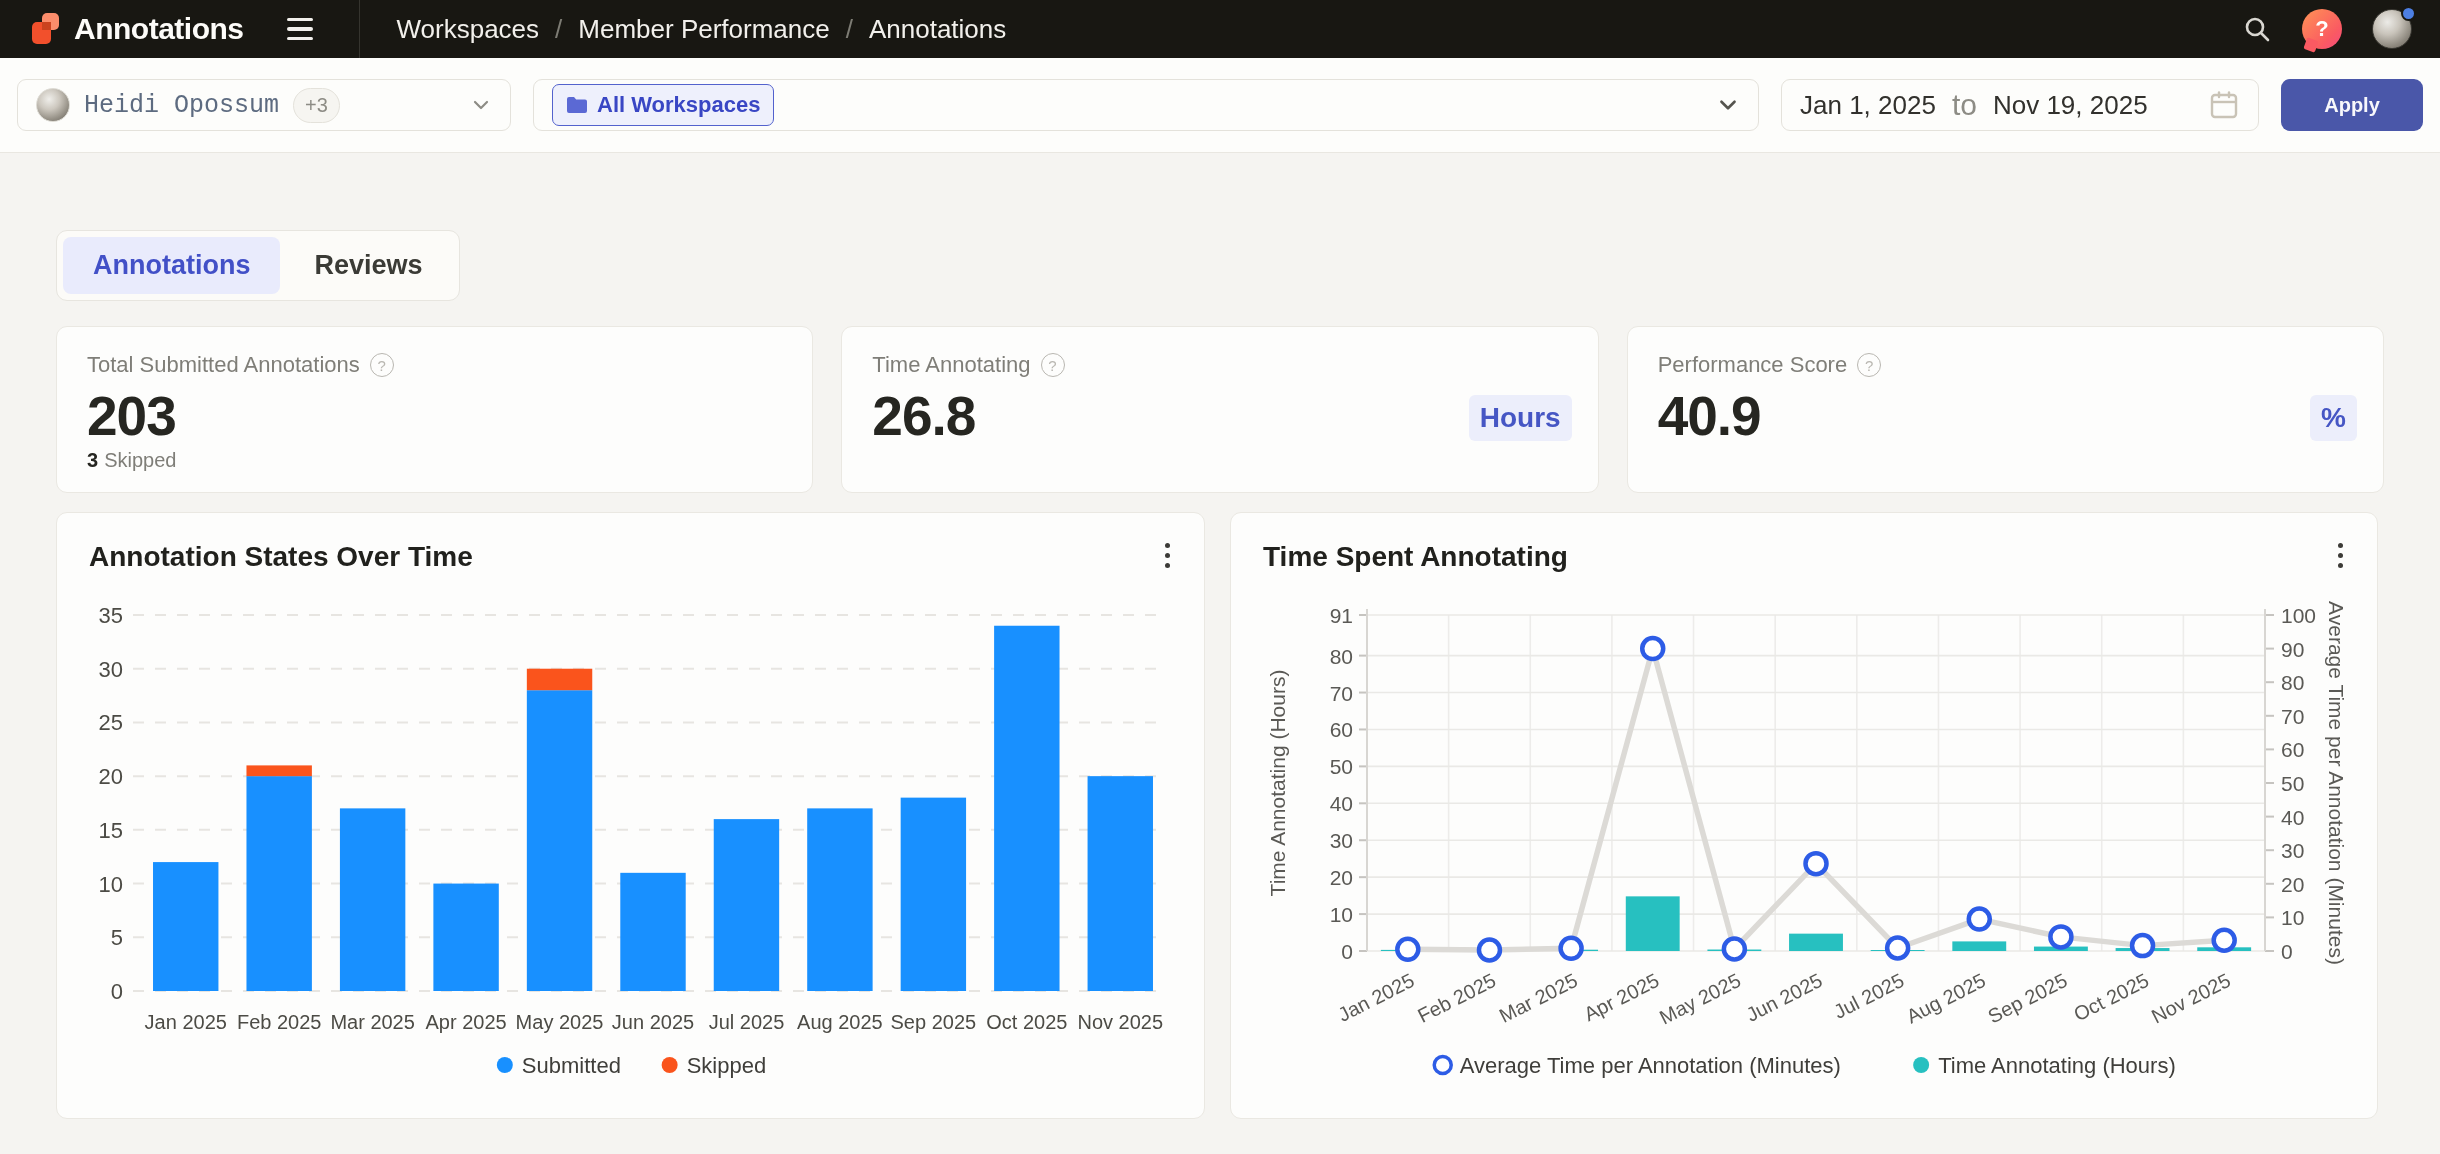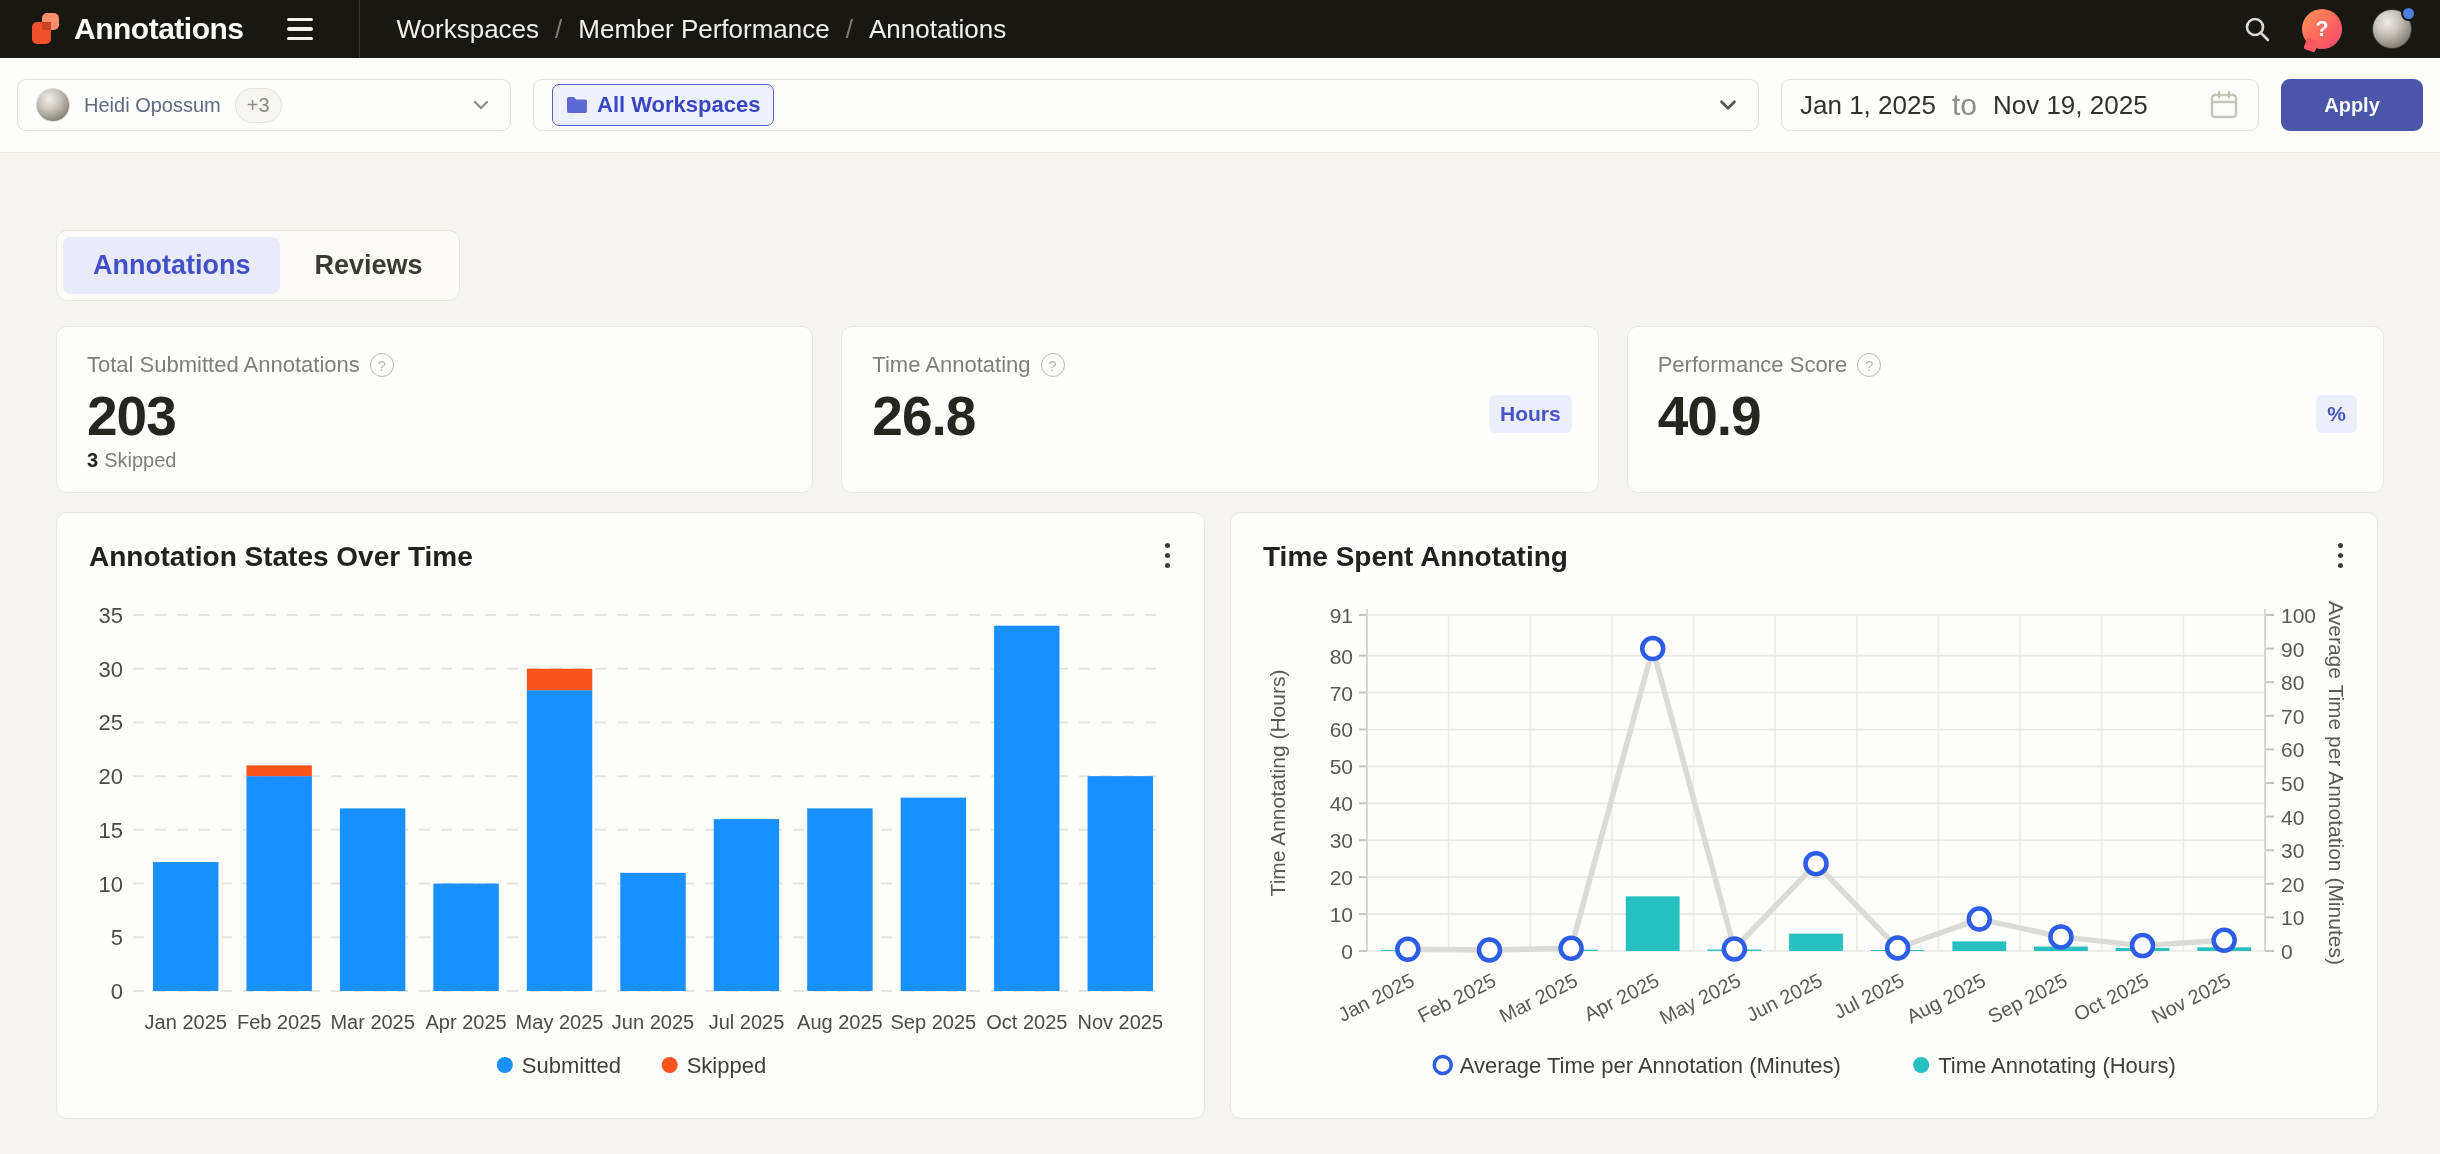--- a/index.html
+++ b/index.html
@@ -24,21 +24,21 @@
   .help-bubble::after { content:""; position:absolute; left:3px; bottom:-2px; width:12px; height:12px; background:#fa5a62; border-radius:2px; transform:rotate(20deg); z-index:-0; }
   .avatar-wrap { position:relative; width:40px; height:40px; cursor:pointer; }
   .avatar { width:40px; height:40px; border-radius:50%; background:radial-gradient(circle at 38% 32%, #ecebe7 0%, #c9c4bb 35%, #8d887e 70%, #5f5b53 100%); border:1px solid #3a3933; }
   .status-dot { position:absolute; top:-3px; right:-4px; width:15px; height:15px; border-radius:50%; background:#4d7fe3; border:2px solid #181712; }
 
   
   .filter-bar { height:95px; background:#fdfdfb; border-bottom:1px solid #e9e7e1; display:flex; align-items:center; padding:0 17px; gap:22px; }
   .select-box { height:52px; background:#fdfdfb; border:1px solid #e4e2db; border-radius:9px; display:flex; align-items:center; padding:0 18px; cursor:pointer; }
   .member-select { width:494px; gap:14px; }
   .member-avatar { width:34px; height:34px; border-radius:50%; background:radial-gradient(circle at 38% 32%, #efeeea 0%, #cdc8bf 35%, #928d83 70%, #645f57 100%); border:1px solid #dddbd4; }
-  .member-name { font-size:20px; color:#5d6b80; }
+  .member-name { font-size:25px; color:#5d6b80;font-family:Liberation Mono, monospace; }
   .plus-pill { font-size:20px; color:#8d8c85; background:#f6f5f1; border:1px solid #e4e2db; border-radius:999px; padding:5px 11px; }
   .chev { margin-left:auto; }
   .workspace-select { flex:1; gap:10px; }
   .ws-chip { display:flex; align-items:center; gap:9px; background:#eef0fc; border:1.5px solid #5362cd; border-radius:7px; padding:7px 13px; cursor:pointer; }
   .ws-chip-label { font-size:22px; font-weight:bold; color:#3946c4; }
   .date-box { width:478px; gap:10px; cursor:pointer; }
   .date-text { font-size:26px; color:#32312d; }
   .date-join { font-size:30px; color:#8d8c85; margin:0 6px; }
   .cal-icon { margin-left:auto; }
   .apply-btn { width:142px; height:52px; background:#4a57a9; border:none; border-radius:9px; color:#f8f8fb; font-size:20px; font-weight:bold; cursor:pointer; font-family:"Liberation Sans", sans-serif; }
@@ -52,21 +52,21 @@
   .export-btn { display:flex; align-items:center; gap:14px; background:#fdfdfb; border:1px solid #e5e3dd; border-radius:10px; height:66px; padding:0 28px; font-size:27px; font-weight:bold; color:#272723; cursor:pointer; font-family:"Liberation Sans", sans-serif; }
 
   .stats-row { display:flex; gap:28px; margin-top:25px; }
   .stat-card { flex:1; height:167px; background:#fdfdfc; border:1px solid #eae8e2; border-radius:11px; padding:25px 30px; position:relative; }
   .stat-label-row { display:flex; align-items:center; gap:10px; }
   .stat-label { font-size:22px; color:#7f7e78; }
   .q-circle { width:24px; height:24px; border-radius:50%; border:1.5px solid #b9b7b1; color:#b9b7b1; font-size:15px; display:flex; align-items:center; justify-content:center; cursor:pointer; background:none; }
   .stat-value { font-size:55px; font-weight:bold; color:#262621; margin-top:6px; letter-spacing:-1px; }
   .stat-footnote { position:absolute; left:30px; bottom:20px; font-size:20px; color:#7f7e78; }
   .stat-footnote b { color:#262621; margin-right:6px; }
-  .stat-badge { position:absolute; right:26px; top:68px; background:#eceefb; color:#4656c4; font-size:21px; font-weight:bold; border-radius:6px; padding:7px 11px; }
+  .stat-badge { position:absolute; right:26px; top:68px; background:#eceefb; color:#4656c4; font-size:28px; font-weight:bold; border-radius:6px; padding:7px 11px; }
 
   .charts-row { display:flex; gap:25px; margin-top:19px; }
   .chart-card { background:#fdfdfc; border:1px solid #eae8e2; border-radius:11px; height:607px; padding:28px 32px; position:relative; }
   .chart-card.c1 { width:1149px; }
   .chart-card.c2 { width:1148px; }
   .chart-title { font-size:28px; font-weight:bold; color:#21211d; }
   .kebab { position:absolute; top:26px; right:30px; background:none; border:none; cursor:pointer; display:flex; flex-direction:column; gap:5px; padding:4px; }
   .kebab i { width:5px; height:5px; background:#3c3b37; border-radius:50%; display:block; }
   .chart-svg { display:block; margin-top:8px; }
 </style>

